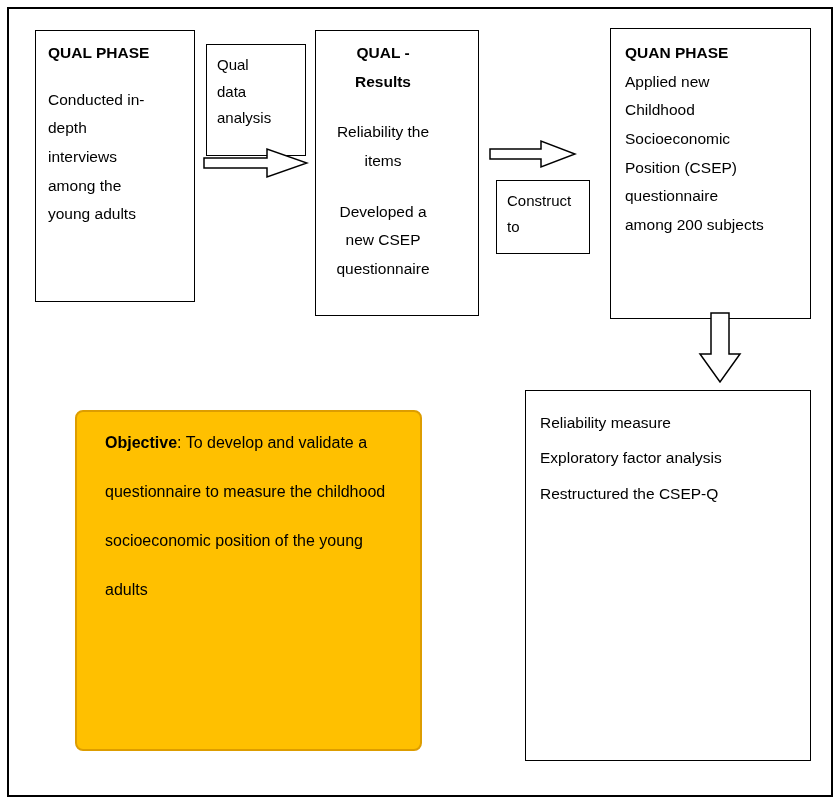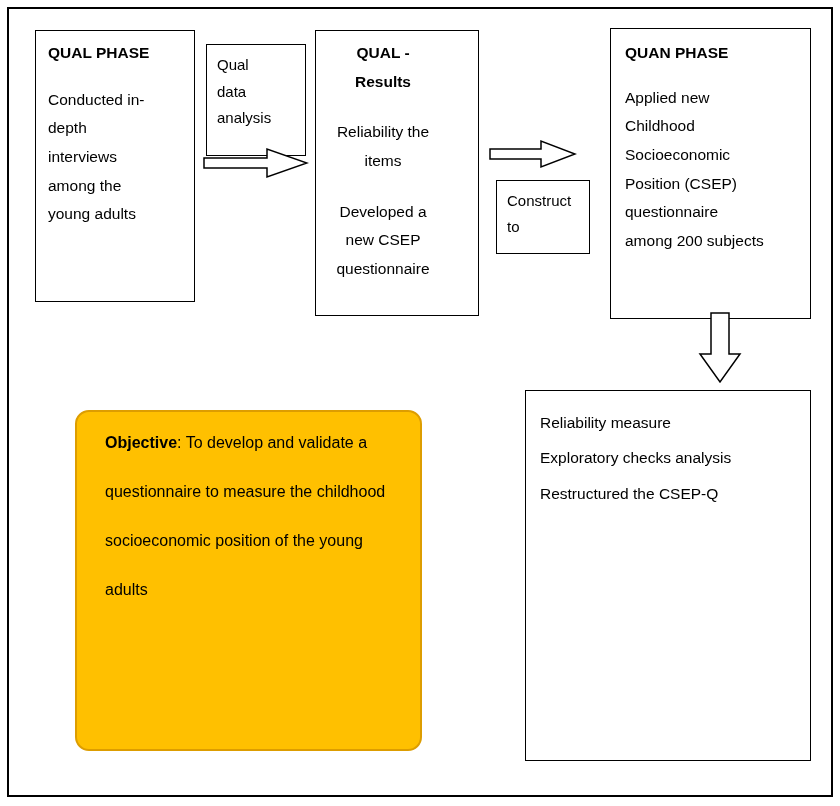--- a/index.html
+++ b/index.html
@@ -34,34 +34,34 @@
   .qual-phase .box-text { margin-top: 18px; }
 
   .qual-data { left: 206px; top: 44px; width: 100px; height: 112px; padding: 7px 10px; font-size: 15px; line-height: 1.78; }
 
   .qual-results { left: 315px; top: 30px; width: 164px; height: 286px; padding: 8px 40px 8px 12px; text-align: center; }
   .qual-results .box-text { margin-top: 22px; }
 
   .building-to { left: 496px; top: 180px; width: 94px; height: 74px; padding: 7px 10px; font-size: 15px; line-height: 1.7; }
 
   .quan-phase { left: 610px; top: 28px; width: 201px; height: 291px; padding: 10px 44px 10px 14px; }
-  .quan-phase .box-text { margin-top: 16px; }
+  .quan-phase .box-text { }
 
   
   .quan-results { left: 525px; top: 390px; width: 286px; height: 371px; padding: 8px 36px 8px 14px; line-height: 1.5; }
   .quan-results .box-title { margin-bottom: 2px; }
   .quan-results .box-text { margin: 12px 0 0 0; }
 
   
   .objective {
     position: absolute;
     left: 75px; top: 410px; width: 347px; height: 341px;
     background: #FFC000;
     border: 2px solid #DD9D00;
-    border-radius: 14px;
+    border-radius: 8px;
     box-sizing: border-box;
     padding: 6px 28px;
     font-size: 16px;
     line-height: 49px;
   }
   .objective .bold { font-weight: bold; }
   .objective p { margin: 0; }
 
   
   .arrow { position: absolute; }
@@ -117,20 +117,20 @@
   </div>
 
   <div class="arrow arrow-3">
     <svg width="46" height="72" viewBox="0 0 46 72" aria-hidden="true">
       <path d="M14 1 V42 H3 L23 70 L43 42 H32 V1 Z"></path>
     </svg>
   </div>
 
   <div class="box quan-results">
     <p class="box-text">Reliability measure</p>
-    <p class="box-text">Exploratory checks analysis</p>
+    <p class="box-text">Exploratory factor analysis</p>
     <p class="box-text">Restructured the CSEP-Q</p>
   </div>
 
   <div class="objective">
     <p><span class="bold">Objective</span><span>: To develop and validate a questionnaire to measure the childhood socioeconomic position of the young adults</span></p>
   </div>
 </div>
 
 </body></html>

